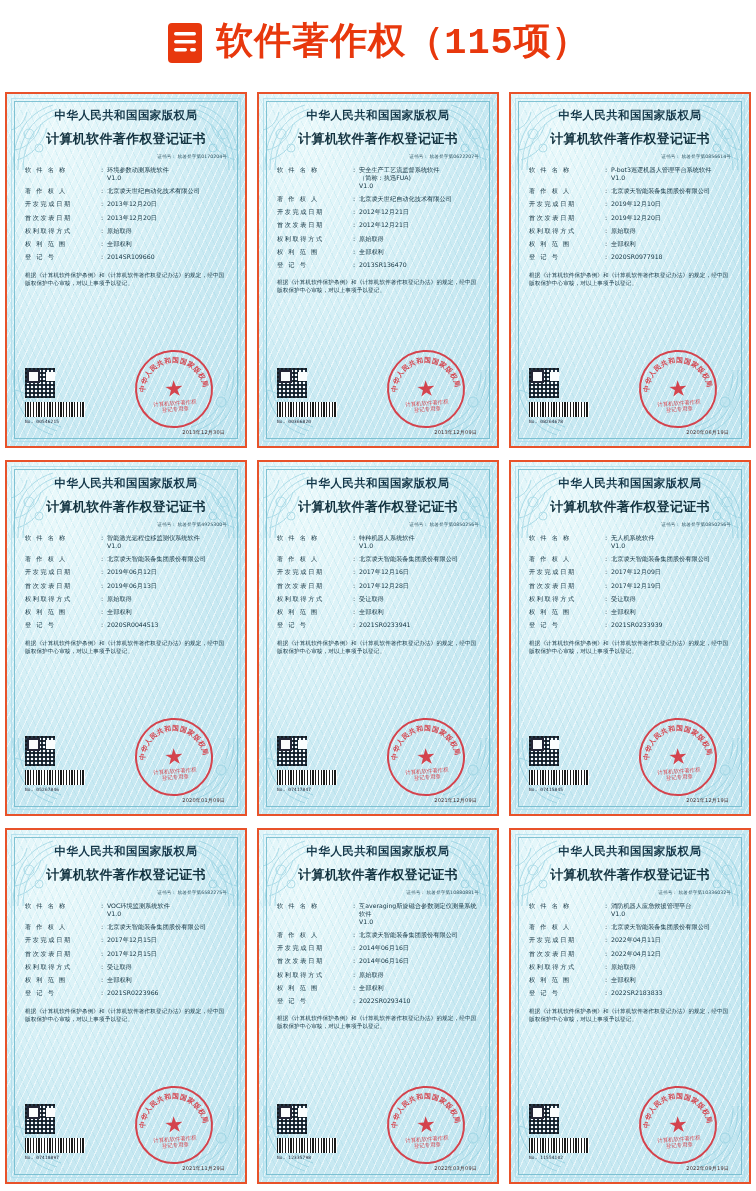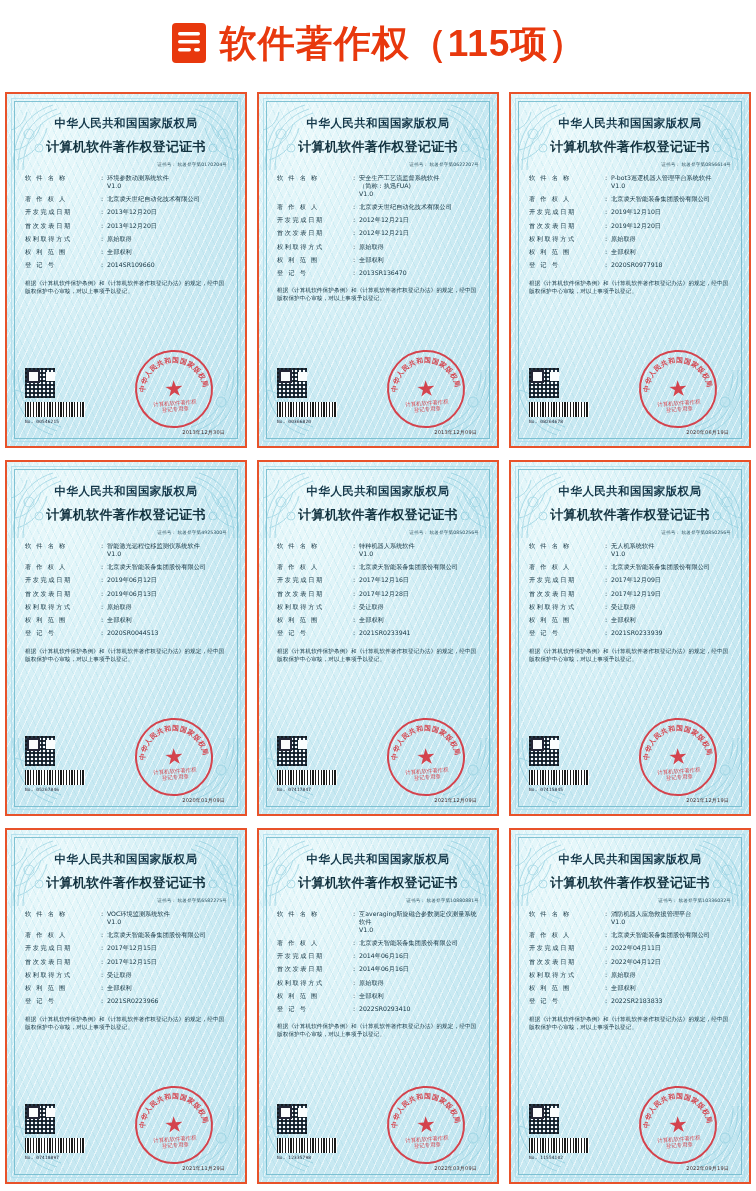--- a/index.html
+++ b/index.html
@@ -26,21 +26,21 @@
     position: relative;
     flex: 0 0 auto;
   }
   .header-icon svg { display: block; }
   .header-title {
     font-size: 37px;
     font-weight: bold;
     color: #e8380d;
     letter-spacing: 1px;
     line-height: 1;
-    font-family: Liberation Sans, sans-serif;
+    font-family: Liberation Mono, monospace;
   }
 
   
   .cert-grid {
     display: grid;
     grid-template-columns: repeat(3, 252px);
     width: 756px;
     row-gap: 0;
     column-gap: 0;
   }
@@ -87,21 +87,21 @@
     pointer-events: none;
   }
   .fl-tl { left: 2px; top: 6px; }
   .fl-tr { right: 2px; top: 6px; transform: scaleX(-1); }
   .fl-bl { left: 2px; bottom: 6px; transform: scaleY(-1); }
   .fl-br { right: 2px; bottom: 6px; transform: scale(-1,-1); }
 
   .cert-body {
     position: relative;
     z-index: 3;
-    padding: 22px 18px 8px 18px;
+    padding: 14px 18px 8px 18px;
     height: 100%;
     display: flex;
     flex-direction: column;
   }
   .issuer {
     text-align: center;
     font-size: 11.5px;
     font-weight: bold;
     color: #15384a;
     letter-spacing: 0.4px;

